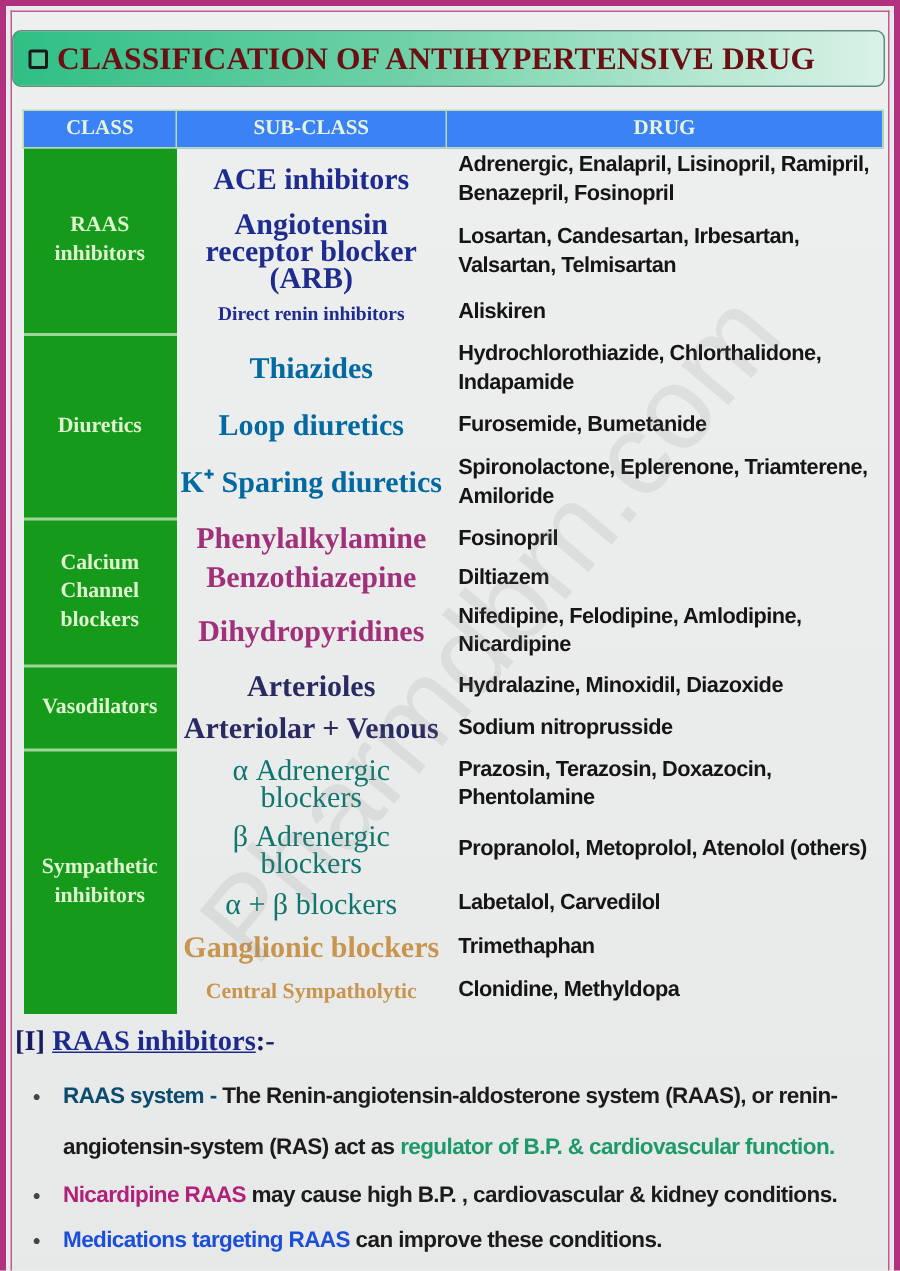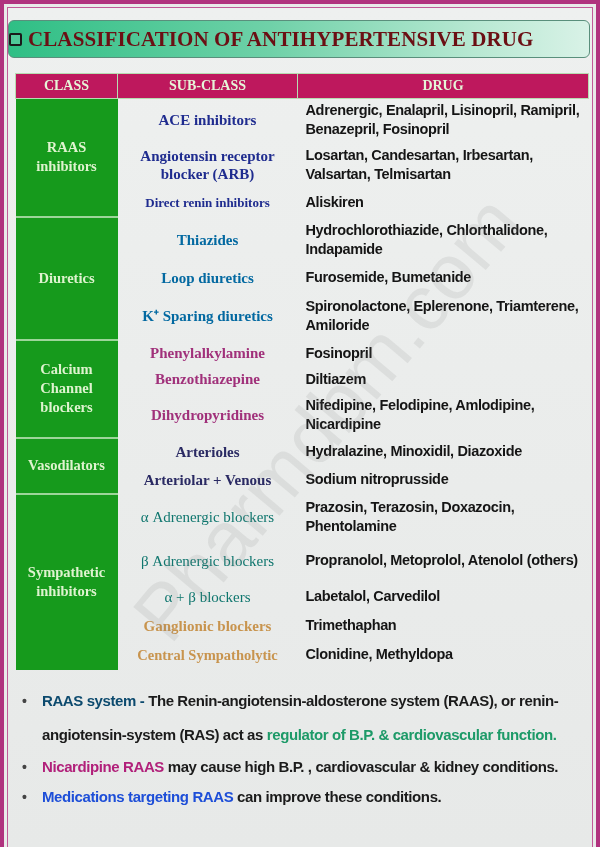--- a/index.html
+++ b/index.html
@@ -19,46 +19,46 @@
       position: absolute; left: 3px; top: 3px; right: 3px; bottom: 0;
       border: 1px solid #c15a98; border-bottom: none;
       background: linear-gradient(180deg, #eef0ef 0%, #e7e9e8 100%);
     }
     .title-bar {
       position: absolute; left: 8px; top: 20px; width: 582px; height: 38px;
       border-radius: 6px;
       border: 1px solid #5a8f7c;
       background: linear-gradient(90deg, #2fbf85 0%, #6fd1a8 45%, #b7e8d2 80%, #d9f2e7 100%);
       box-sizing: border-box;
-      display: flex; align-items: center; 
+      display: flex; align-items: center; padding-left: 10px;
     }
     .title-checkbox {
       width: 13px; height: 13px; border: 2.5px solid #1a1a1a; border-radius: 2px;
       margin-right: 6px; box-sizing: border-box; background: rgba(255,255,255,0.15);
     }
     .title-text {
       font-weight: bold; font-size: 21px; color: #6b0f14; letter-spacing: 0.1px;
       white-space: nowrap;
     }
     table.cls {
       position: absolute; left: 15px; top: 73px; width: 573px;
       border-collapse: collapse; table-layout: fixed;
     }
     table.cls th {
-      background: #be185d; color: #e6f5d8; font-weight: bold; font-size: 14px;
+      background: #3b82f6; color: #e6f5d8; font-weight: bold; font-size: 14px;
       height: 24px; border: 1px solid #b7dcb1; padding: 0;
     }
     table.cls td { padding: 0; vertical-align: middle; }
     td.class-cell {
       background: #169a1c; color: #dff3cf; font-weight: bold; font-size: 14.5px;
       text-align: center; line-height: 19px;
       border-bottom: 2px solid #9dd59a;
     }
     td.sub-cell {
-      text-align: center; font-weight: bold; font-size: 15px; line-height: 18px;
+      text-align: center; font-weight: bold; font-size: 20px; line-height: 18px;
       padding: 0 2px !important;
     }
     td.drug-cell {
       font-weight: bold; font-size: 14.5px; color: #151515; line-height: 19px;
       padding-left: 8px !important; padding-right: 4px !important;
       font-family: "Liberation Sans Narrow", "Liberation Sans", sans-serif;
       letter-spacing: -0.35px;
     }
     .c-blue { color: #1f2c8f; }
     .c-purple { color: #0369a1; }
@@ -195,20 +195,24 @@
     <tr style="height:30px">
       <td class="sub-cell c-tan-b" style="white-space:nowrap;font-size:14.5px">Central Sympatholytic</td>
       <td class="drug-cell">Clonidine, Methyldopa</td>
     </tr>
   </tbody>
 </table>
 
 <div class="watermark">Pharmdbm.com</div>
 
 <div class="section">
+  <div class="section-heading">
+    <span class="num">[I]</span>
+    <span class="ul">RAAS inhibitors</span><span>:-</span>
+  </div>
   <ul class="bullets">
     <li style="line-height:34px">
       <span class="dot">•</span>
       <span class="k-tan">RAAS system</span><span class="k-tan"> - </span><span>The Renin-angiotensin-aldosterone system (RAAS), or renin-angiotensin-system (RAS) act as </span><span class="k-green">regulator of B.P. &amp; cardiovascular function.</span>
     </li>
     <li>
       <span class="dot">•</span>
       <span class="k-mag">Nicardipine RAAS</span><span> may cause high B.P. , cardiovascular &amp; kidney conditions.</span>
     </li>
     <li>

